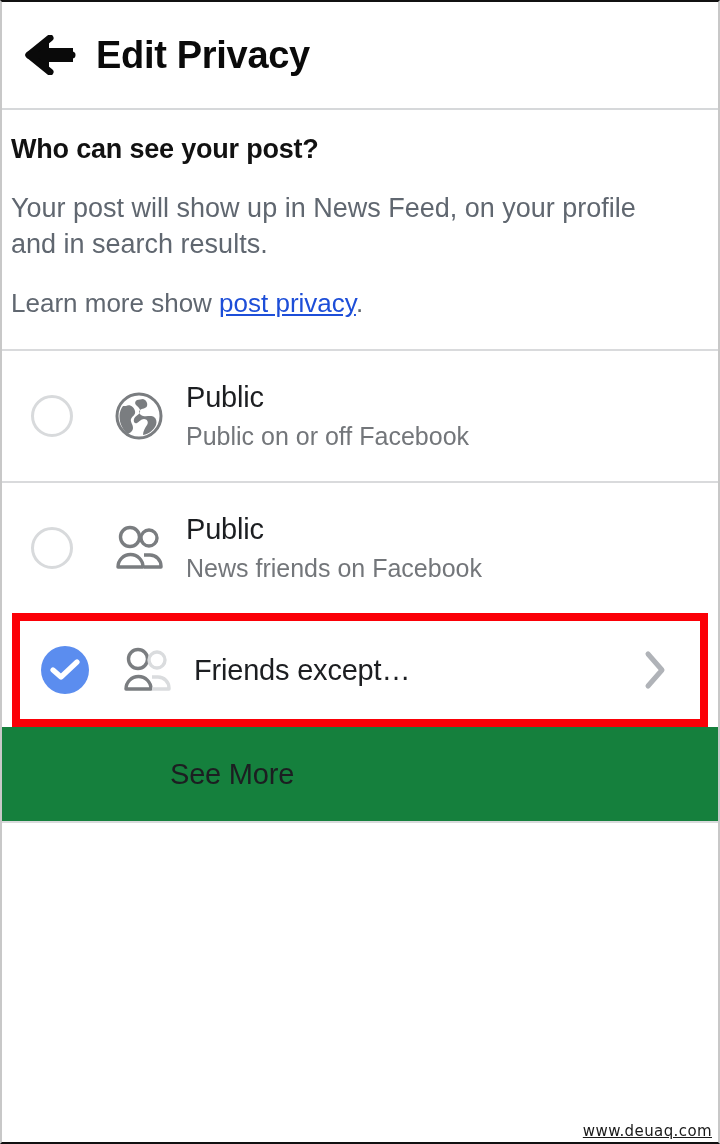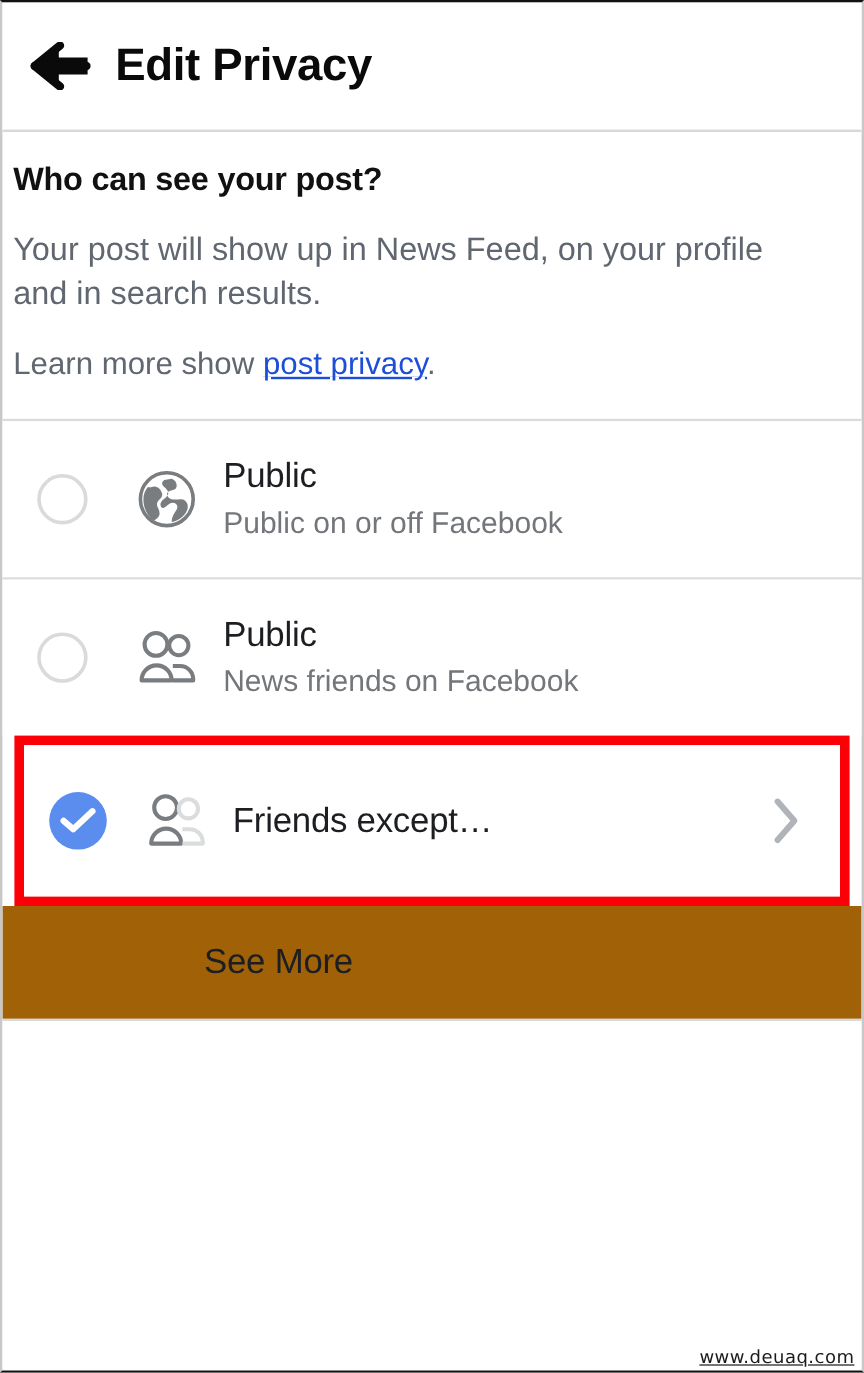--- a/index.html
+++ b/index.html
@@ -169,30 +169,30 @@
   }
 
   
   .highlight-wrap {
     position: relative;
     margin: 0 10px;
     border: 8px solid #fb0007;
     box-sizing: border-box;
   }
   .highlight-wrap .option-row {
-    height: 126px;
+    height: 98px;
   }
   .highlight-wrap .radio-slot { width: 90px; }
 
   
   .see-more-row {
     height: 94px;
     display: flex;
     align-items: center;
-    background: #a16207;
+    background: #15803d;
     cursor: pointer;
   }
   .see-more-label {
     font-size: 29px;
     color: #1c1e21;
     padding-left: 168px;
     letter-spacing: -0.2px;
   }
 
   

